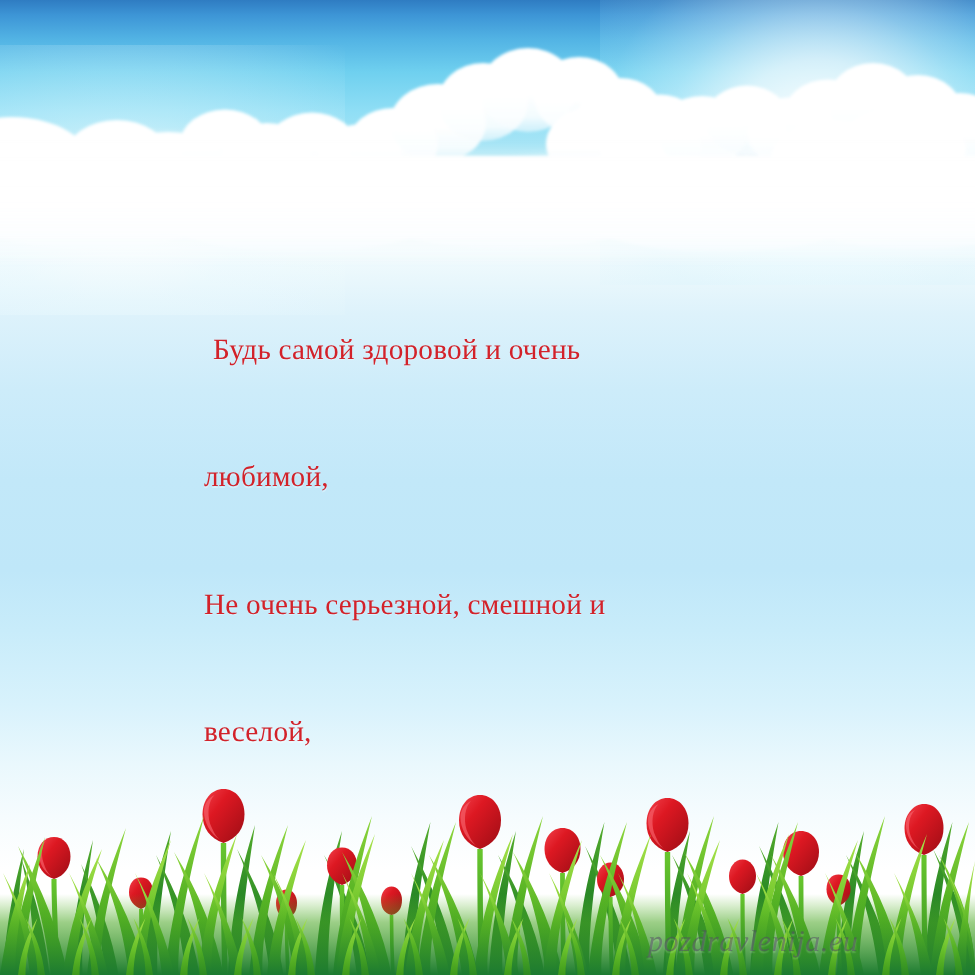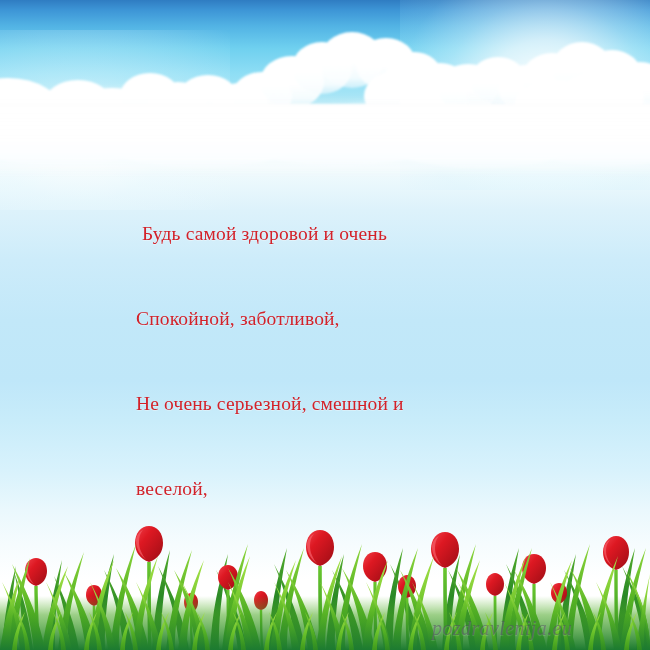--- a/index.html
+++ b/index.html
@@ -218,21 +218,21 @@
         <ellipse cx="340" cy="140" rx="96" ry="26"></ellipse>
         <ellipse cx="480" cy="142" rx="96" ry="26"></ellipse>
         <ellipse cx="610" cy="140" rx="86" ry="26"></ellipse>
       </g>
     </svg>
     <div class="cloud-haze"></div>
   </div>
 
   <div class="poem">
     <span class="ln">Будь самой здоровой и очень</span>
-    <span class="ln">Спокойной, заботливой,</span>
+    <span class="ln">любимой,</span>
     <span class="ln">Не очень серьезной, смешной и</span>
     <span class="ln">веселой,</span>
     
     
   </div>
 
   <div class="meadow">
     <svg width="650" height="150" viewBox="0 0 650 150" xmlns="http://www.w3.org/2000/svg">
       <defs>
         <linearGradient id="bladeLight" x1="0" y1="1" x2="0" y2="0">

